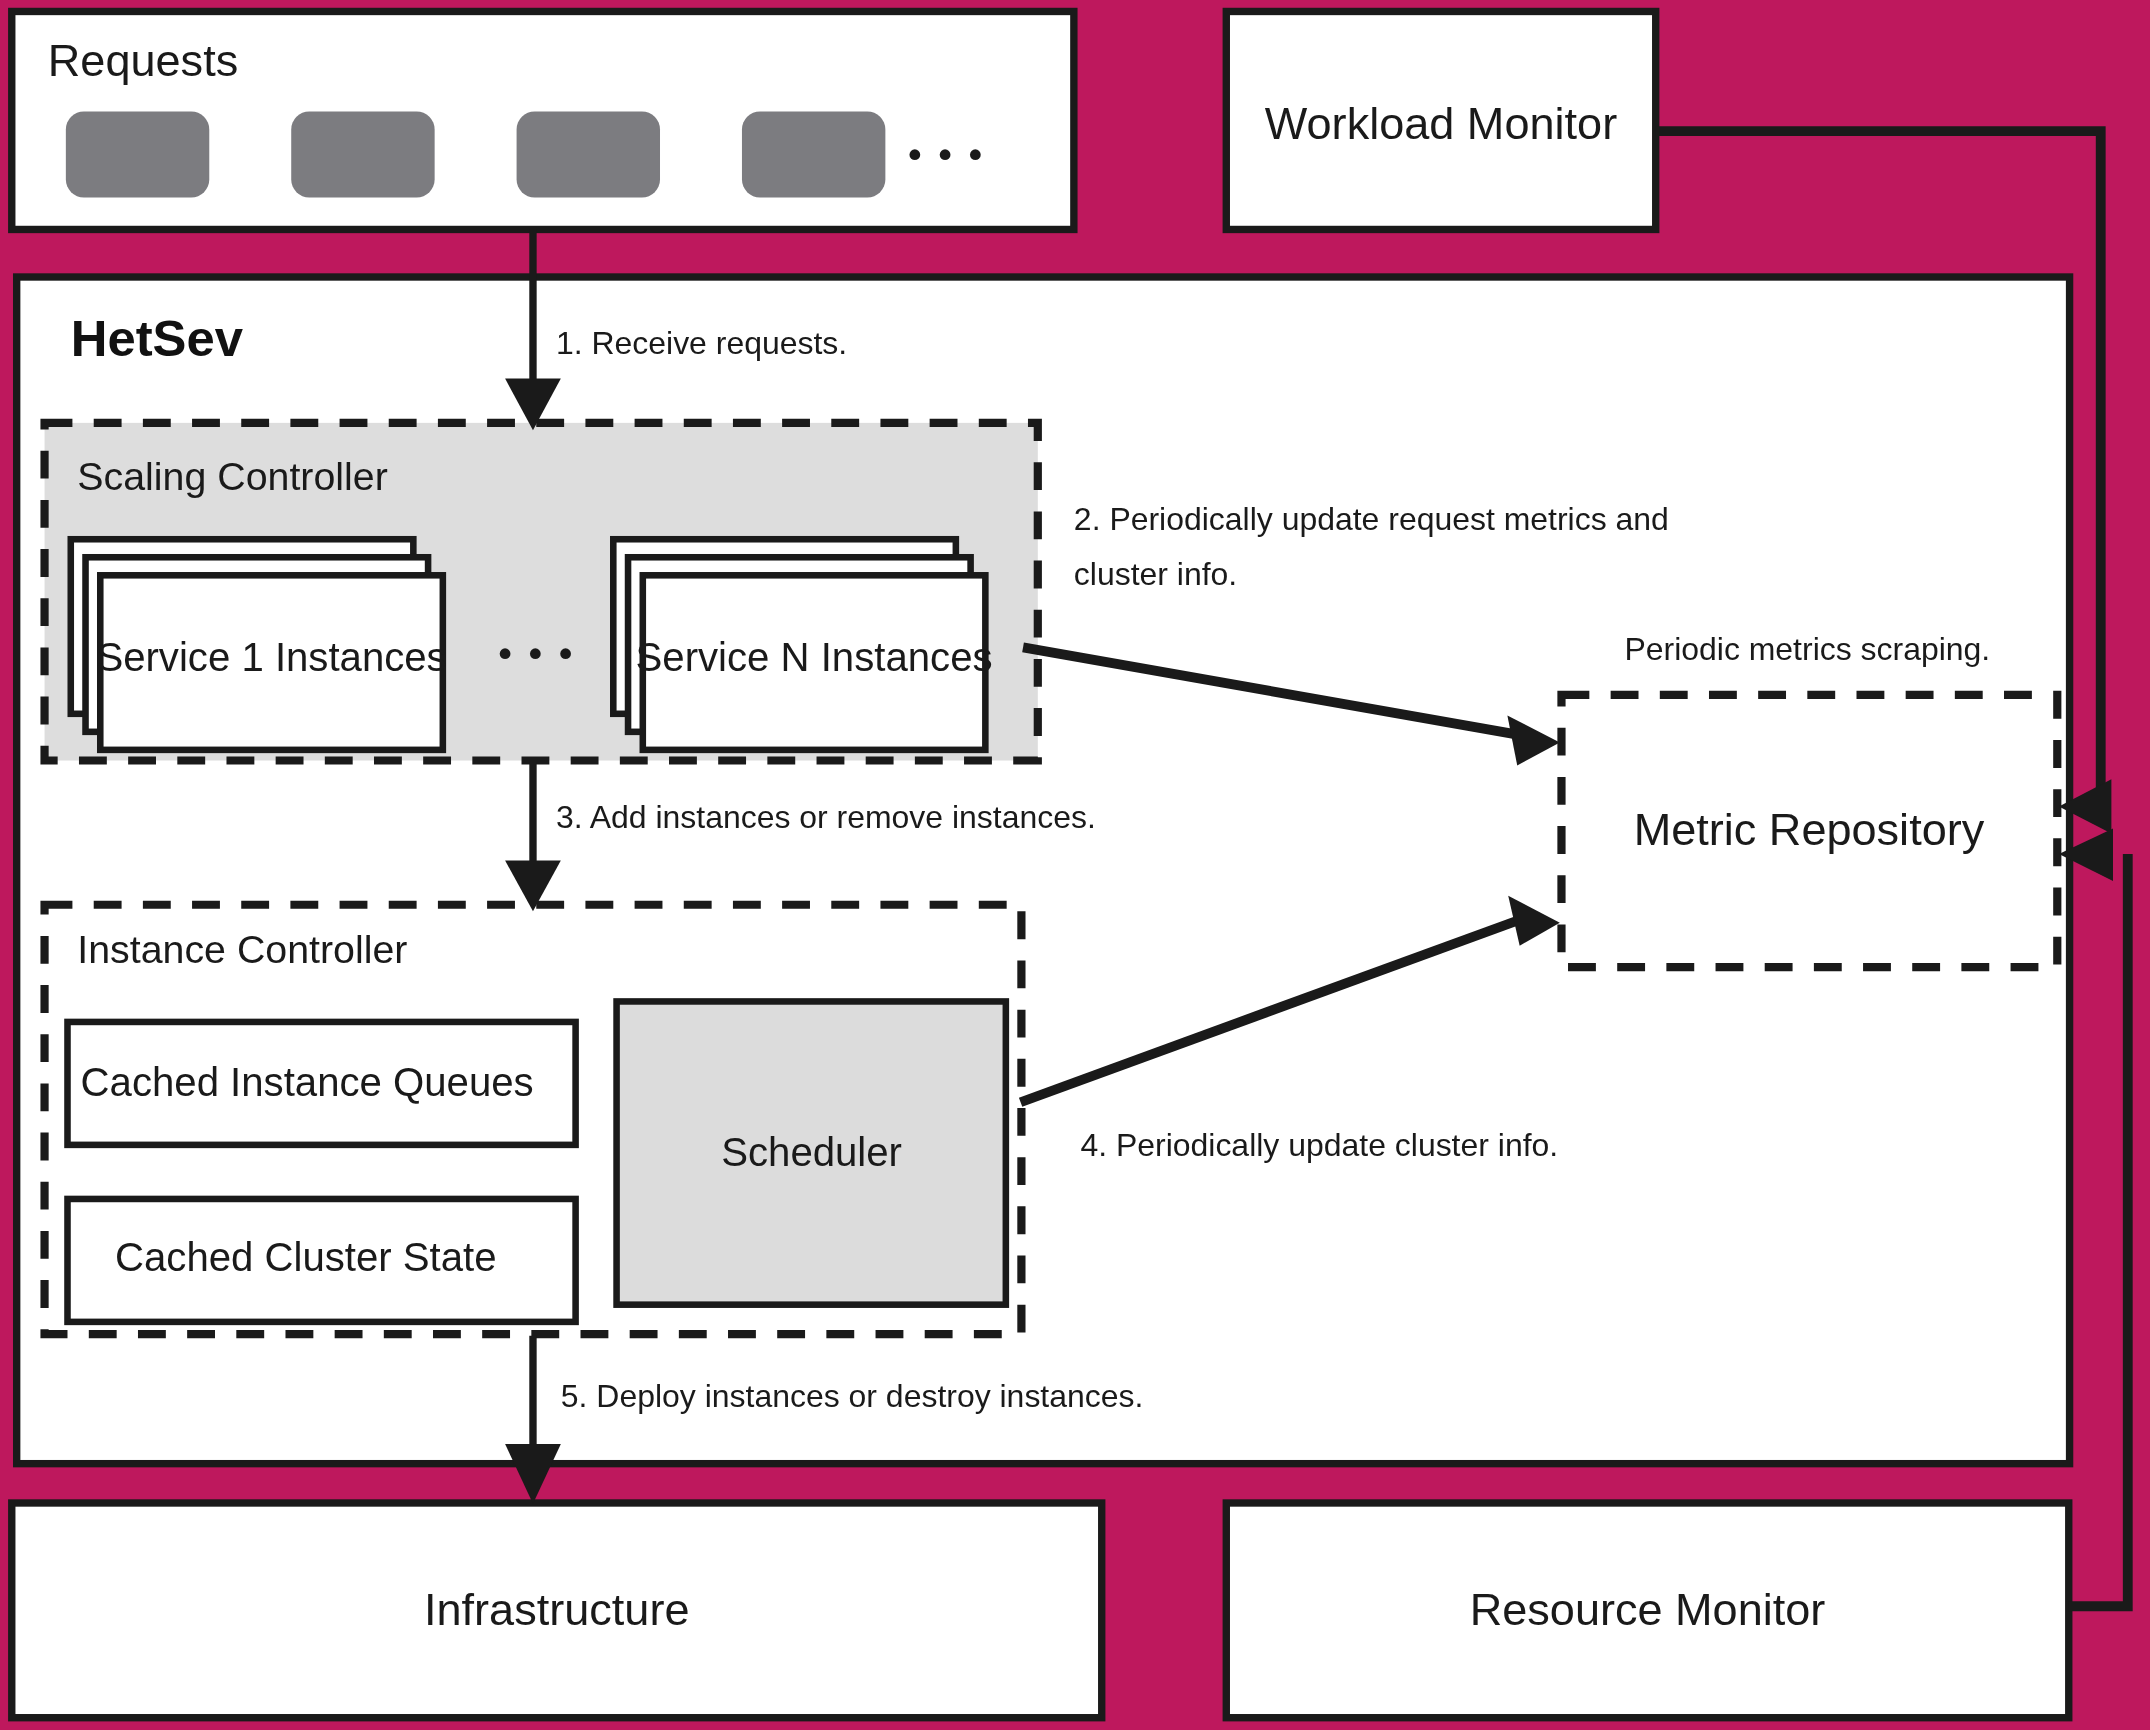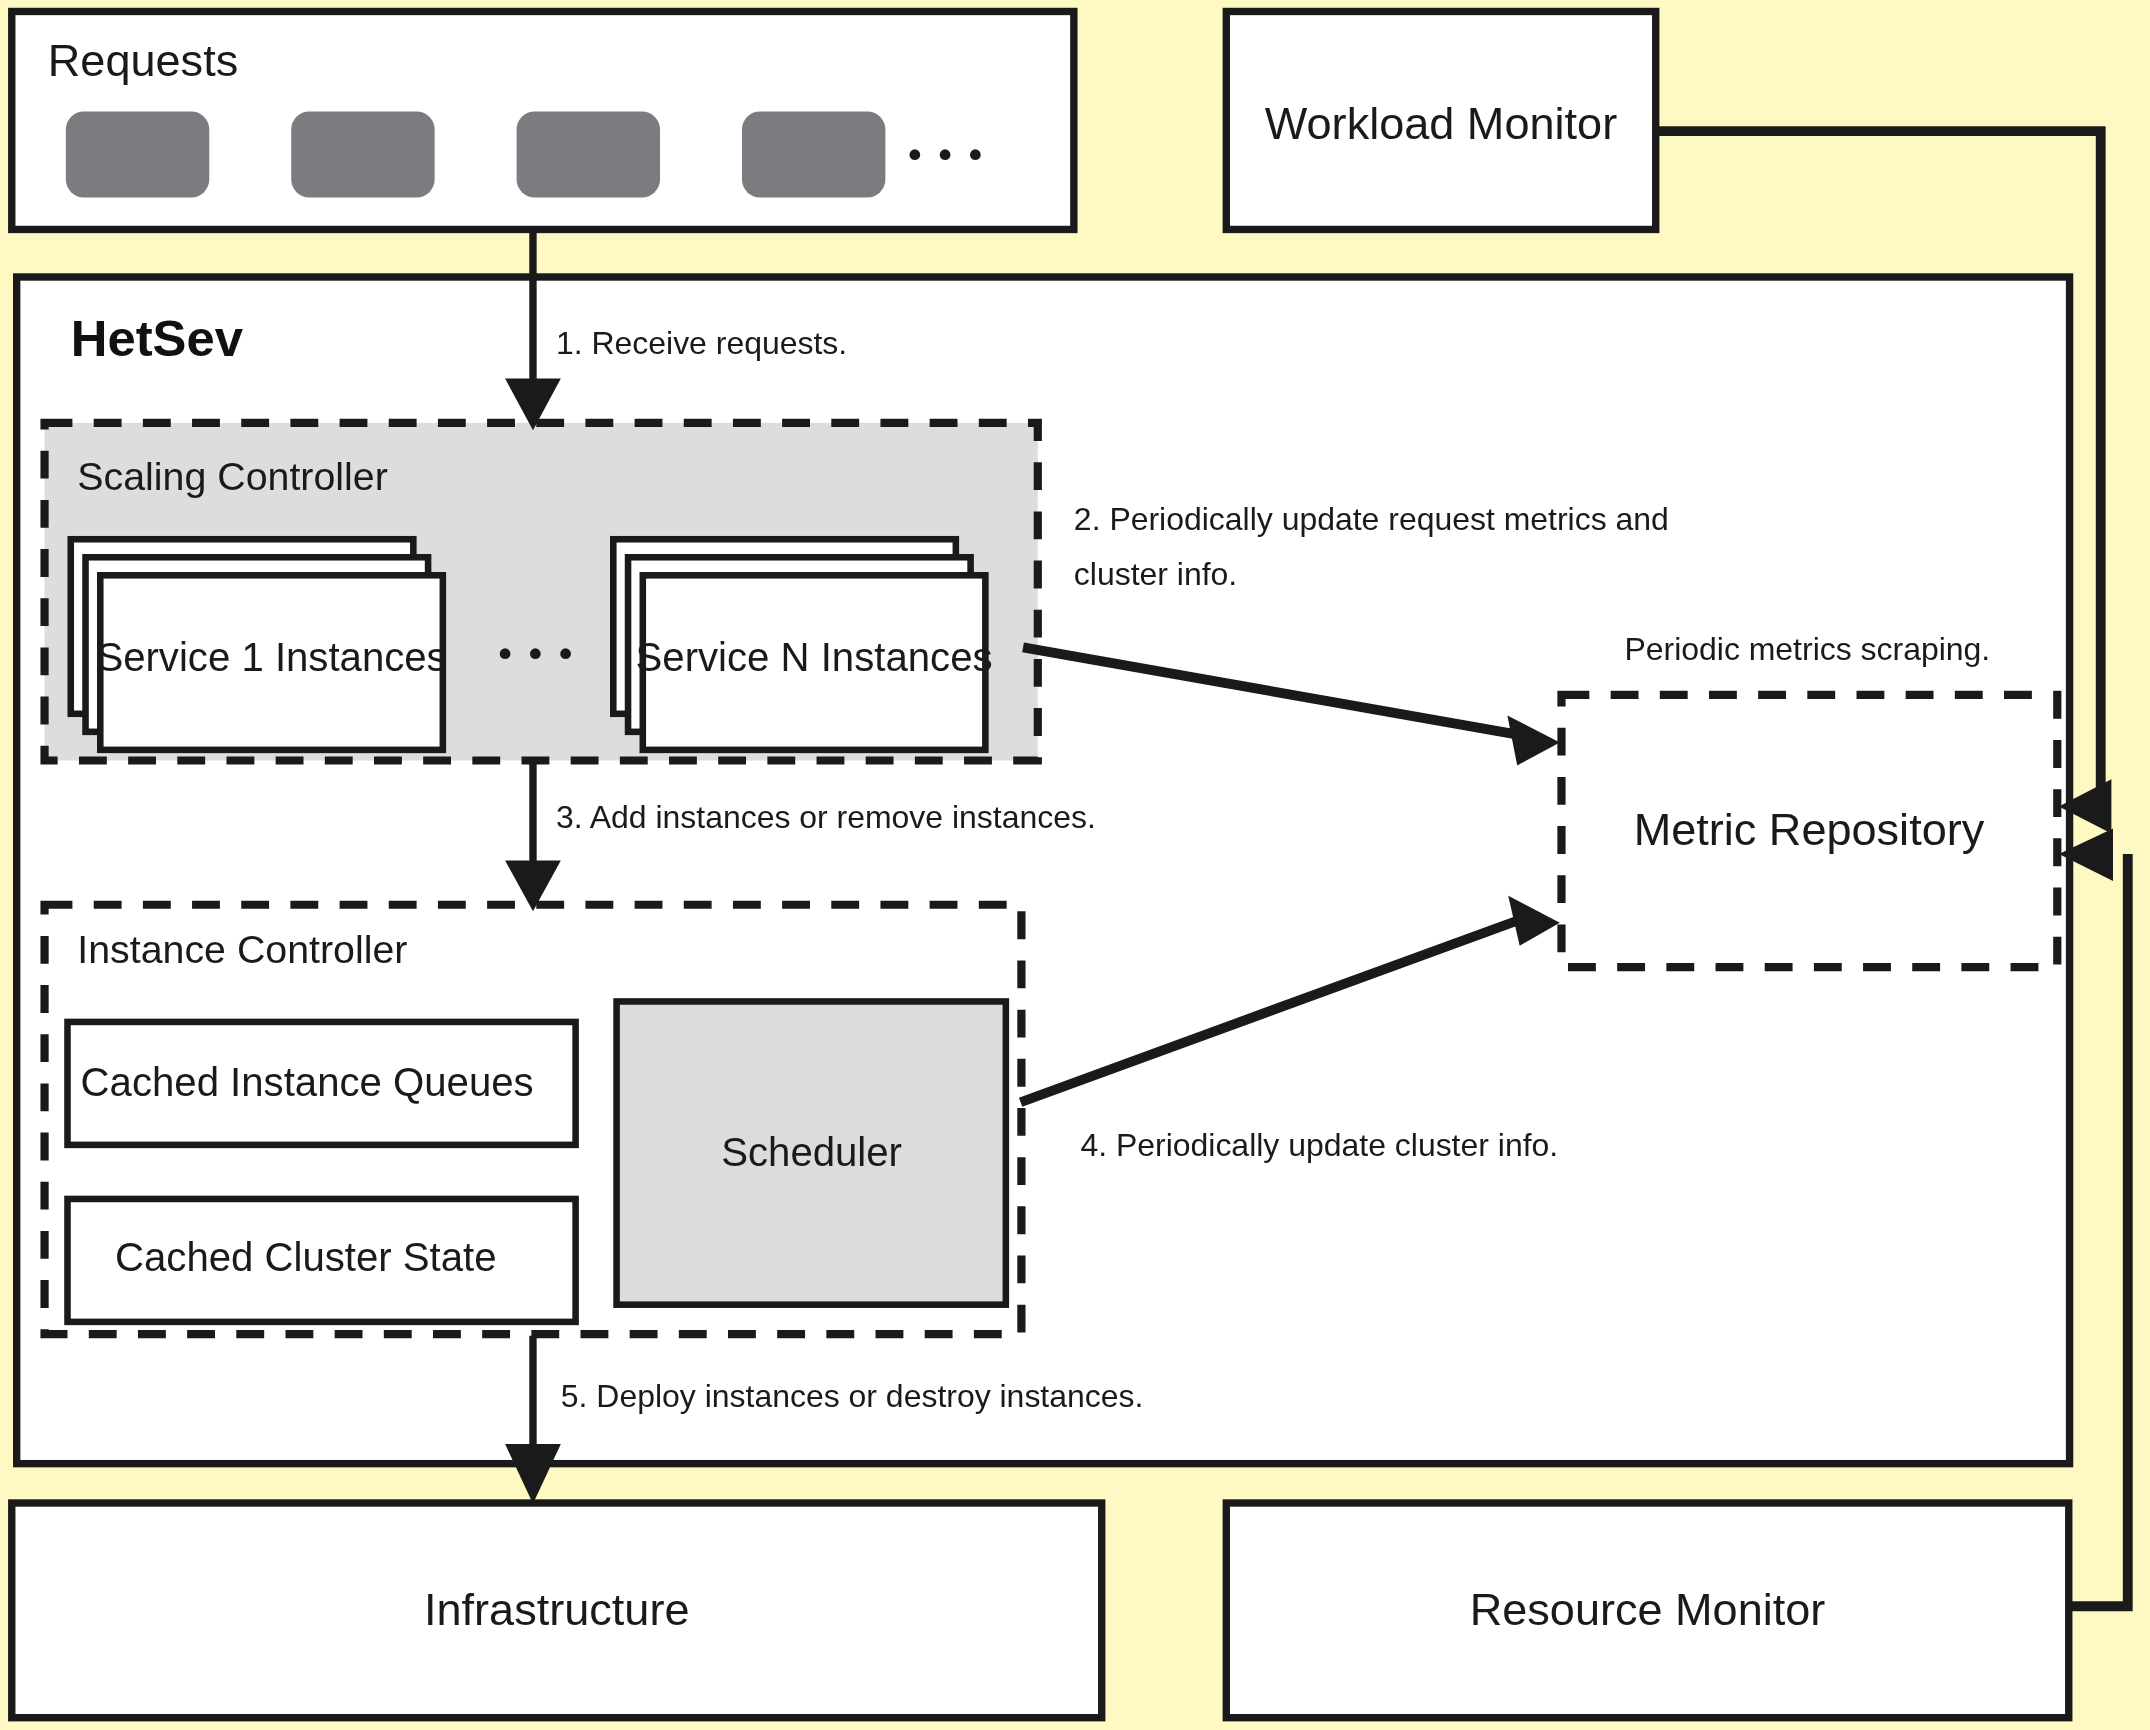--- a/index.html
+++ b/index.html
@@ -4,21 +4,21 @@
 <style>
   html, body {
     margin: 0;
     padding: 0;
     background: #ffffff;
   }
   #stage {
     position: relative;
     width: 2151px;
     height: 1730px;
-    background: #fef9c3;
+    background: #be185d;
     font-family: "Liberation Sans", sans-serif;
     overflow: hidden;
   }
   #diagram {
     position: absolute;
     left: 0;
     top: 0;
     width: 2151px;
     height: 1730px;
   }

